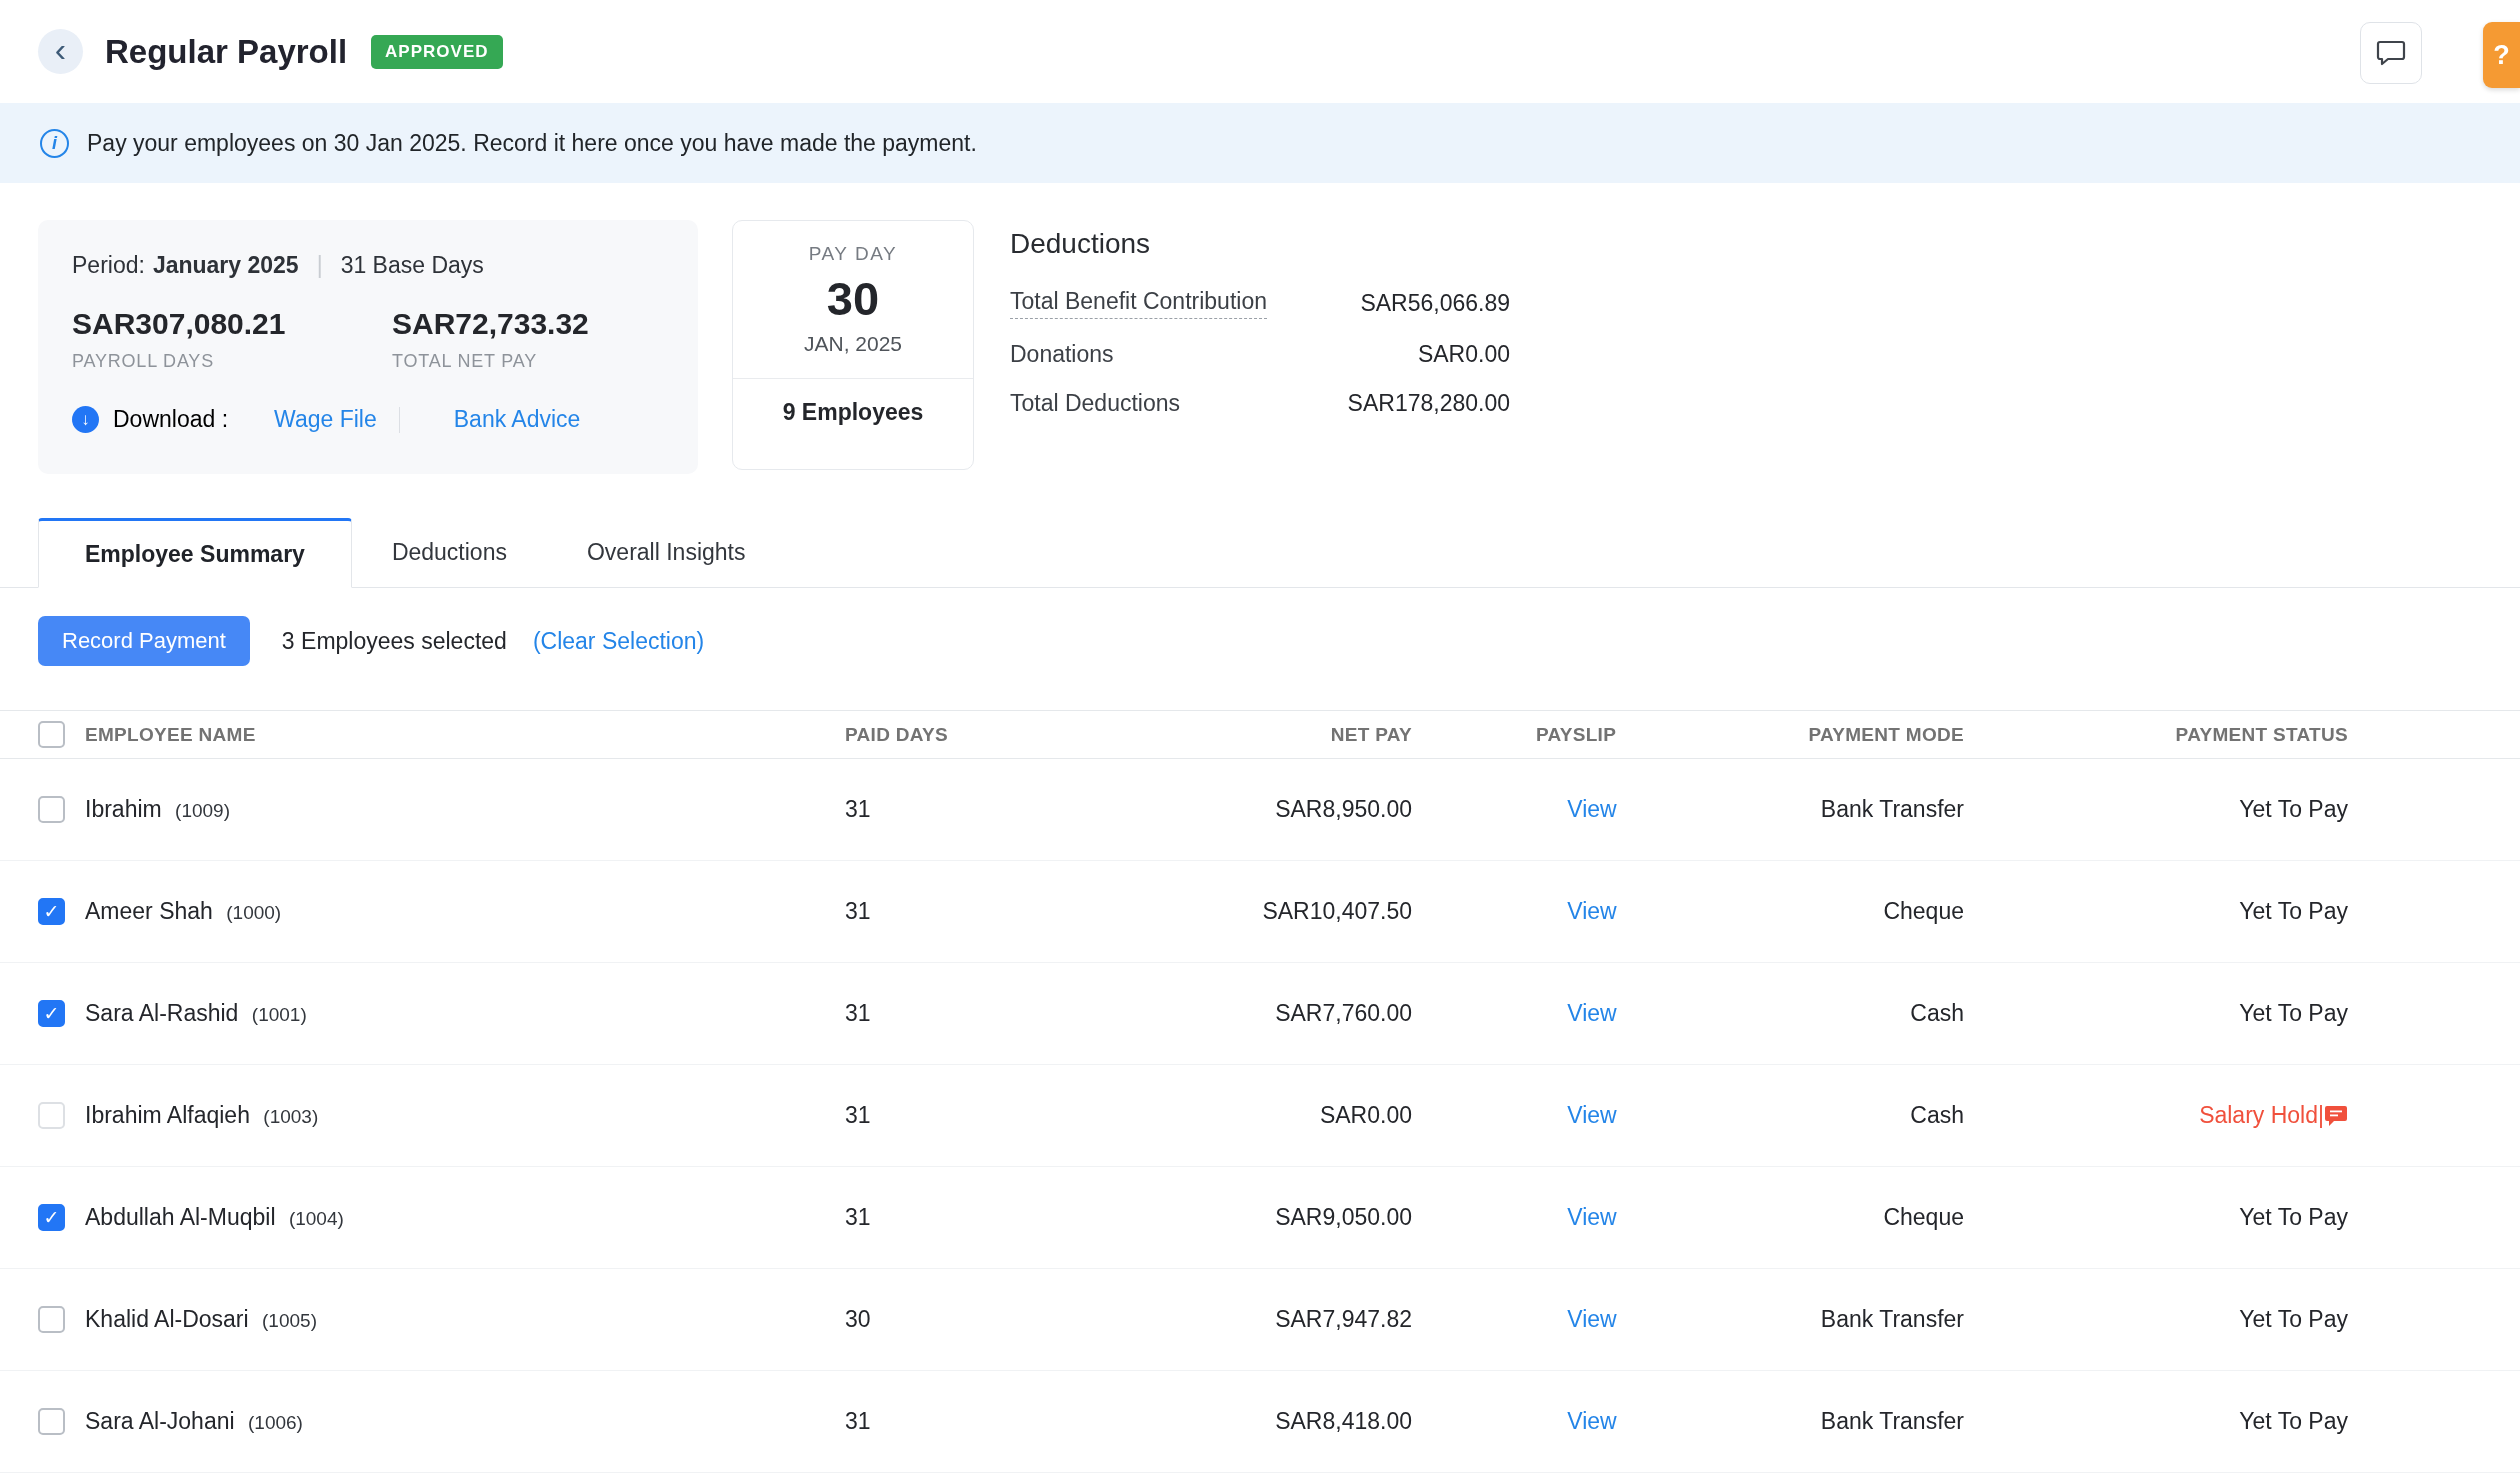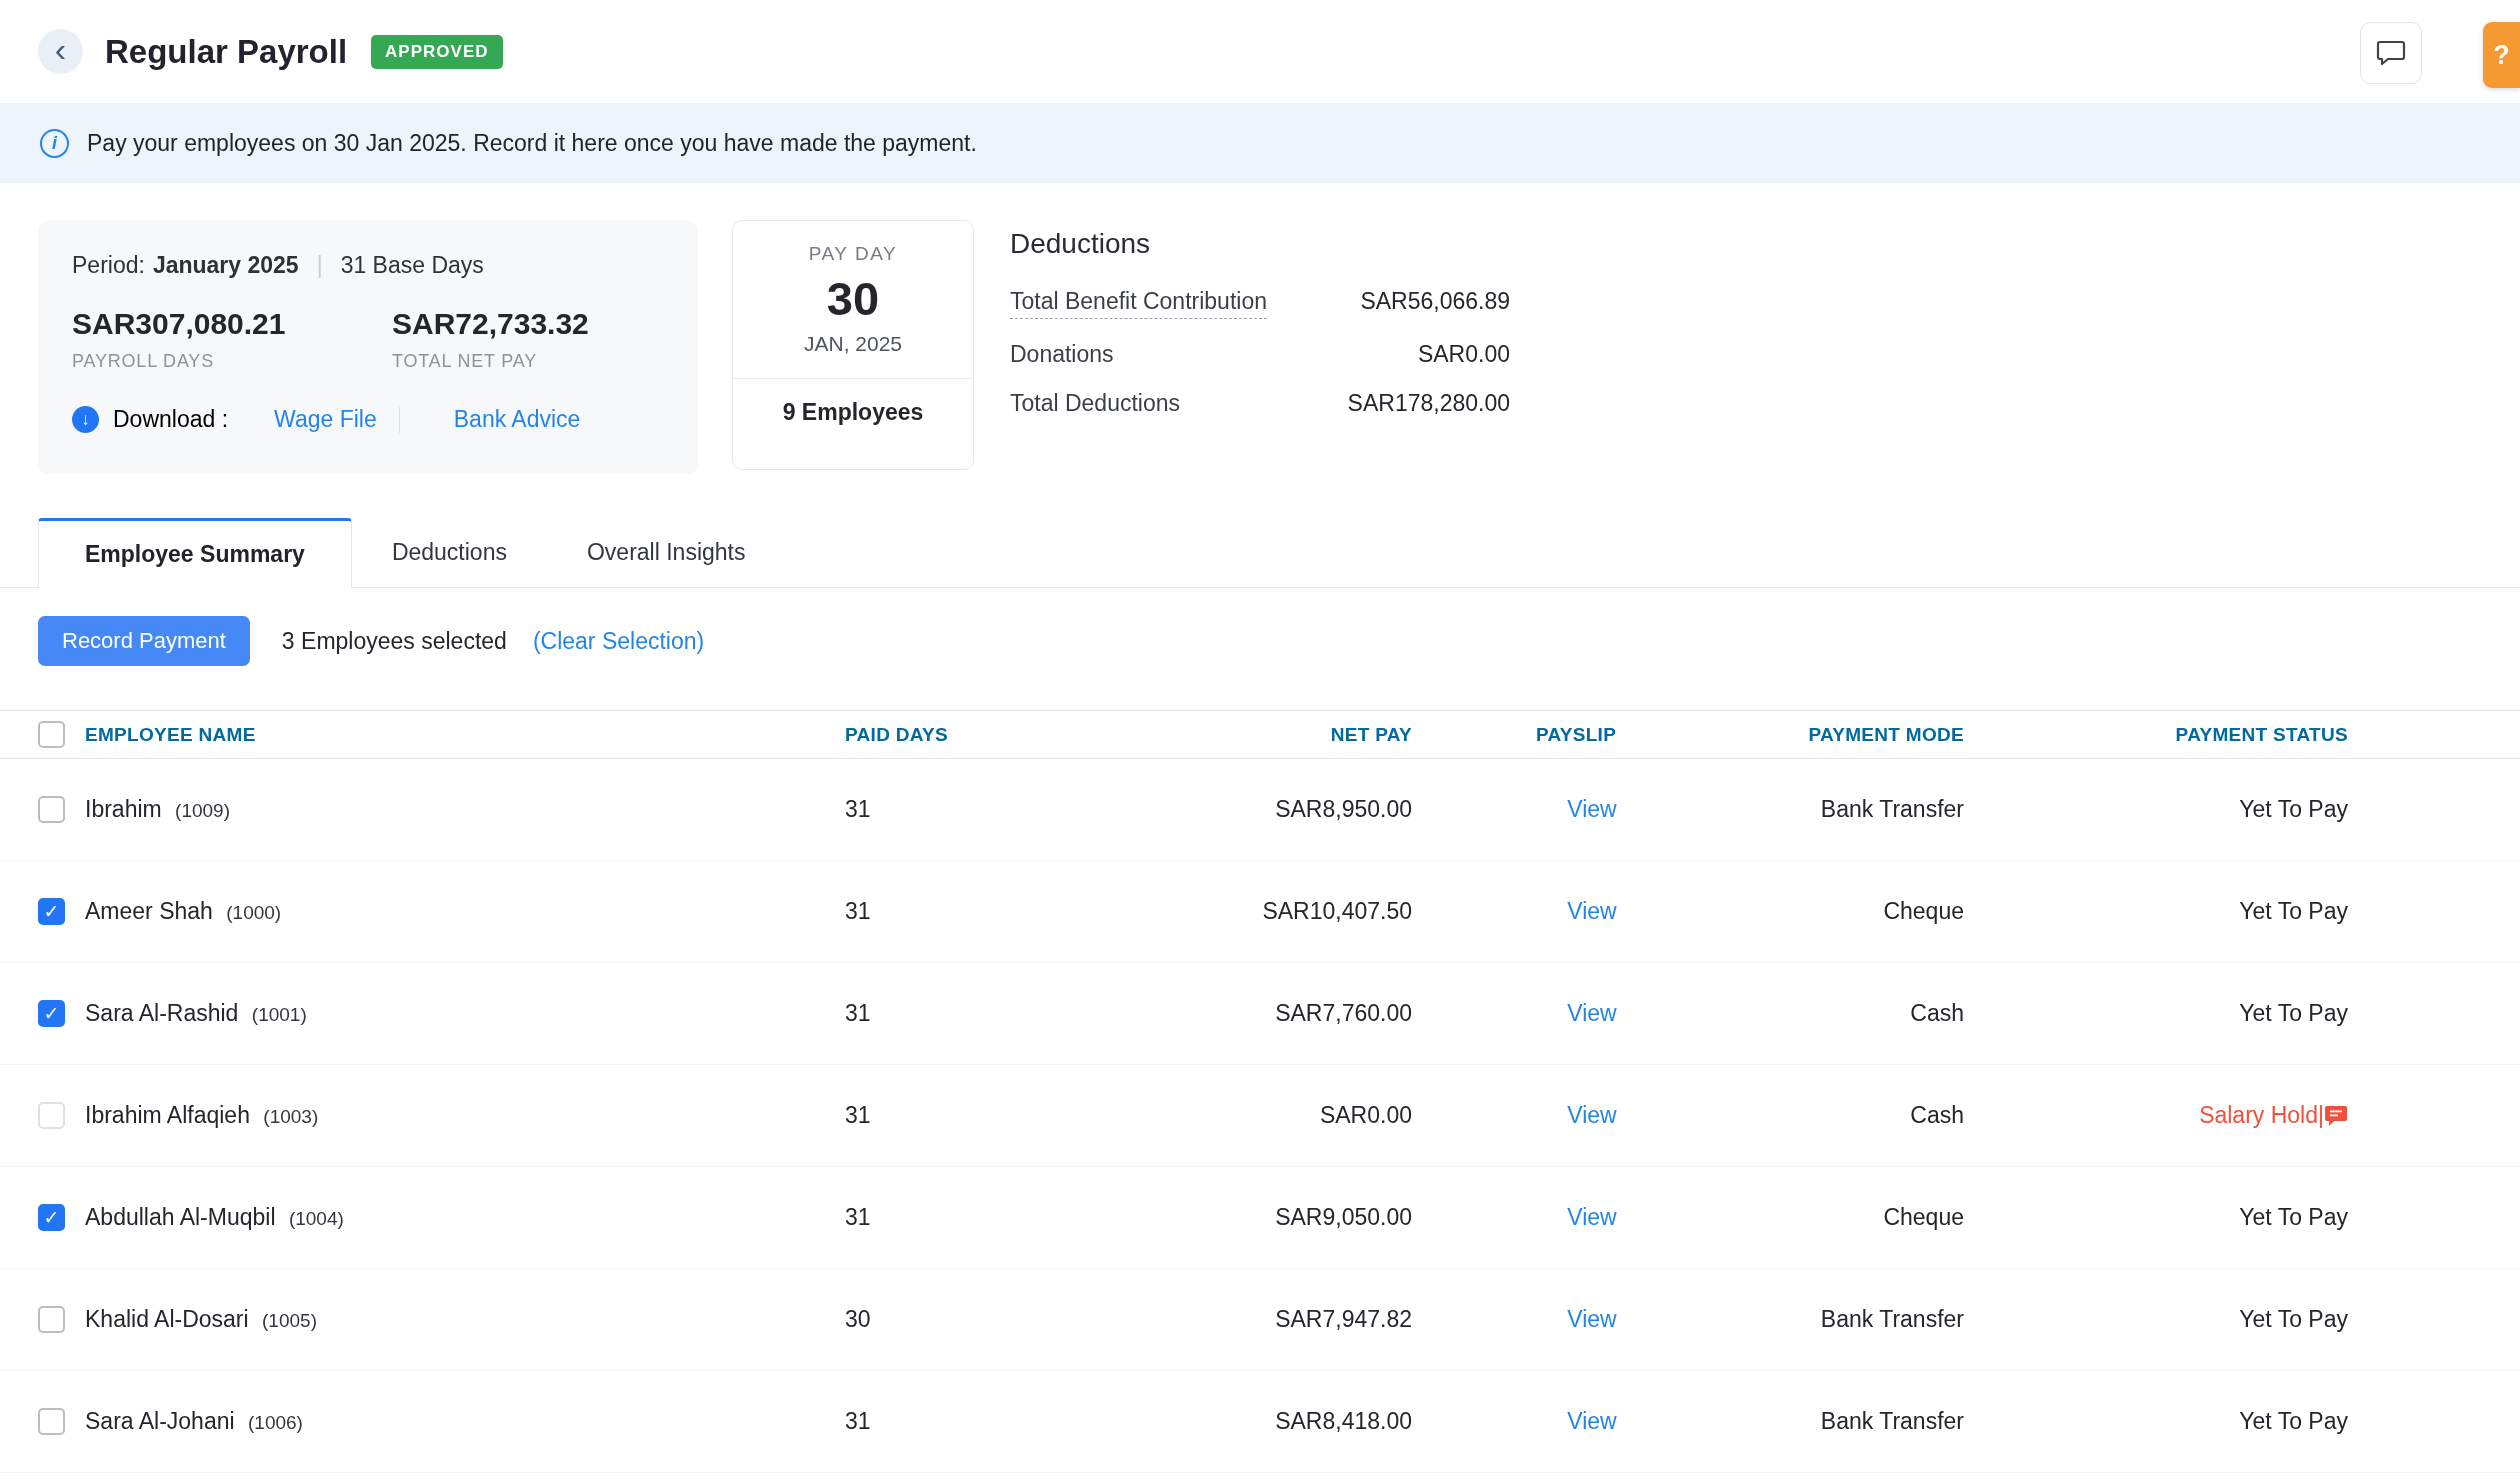--- a/index.html
+++ b/index.html
@@ -43,41 +43,41 @@
 
   .payday-card { width:242px; height:250px; border:1px solid #e6e9ed; border-radius:10px; margin-left:34px; text-align:center; padding-top:22px; background:#fff; }
   .payday-label { font-size:19px; color:#767b82; letter-spacing:1.5px; }
   .payday-day { font-size:47px; font-weight:600; color:#24262b; margin-top:6px; }
   .payday-monthyear { font-size:21px; color:#4f545a; margin-top:6px; }
   .payday-div { border-top:1px solid #e9ebee; margin-top:22px; }
   .payday-emp { font-size:23px; font-weight:600; color:#24262b; padding:20px 0; }
 
   .deductions { margin-left:36px; width:500px; padding-top:8px; }
   .deductions-title { font-size:28px; font-weight:500; color:#292c31; margin-bottom:28px; }
-  .ded-row { display:flex; justify-content:space-between; align-items:flex-start; margin-bottom:22px; font-size:23px; }
+  .ded-row { display:flex; justify-content:space-between; align-items:center; margin-bottom:22px; font-size:23px; }
   .ded-label { color:#3c4046; }
   .ded-label.dashed { border-bottom:1px dashed #9aa0a7; padding-bottom:3px; cursor:help; }
   .ded-value { color:#24262b; }
 
   
   .tabs { margin-top:44px; border-bottom:1px solid #e3e6ea; display:flex; align-items:flex-end; padding-left:38px; height:70px; }
   .tab { height:70px; display:flex; align-items:center; font-size:23px; cursor:pointer; }
   .tab.active { background:#fff; border:1px solid #e3e6ea; border-bottom:1px solid #fff; border-top:3px solid var(--accent,#2276f5); border-radius:4px 4px 0 0; margin-bottom:-1px; padding:0 46px; font-weight:600; color:#202329; }
   .tab.inactive { padding:0 40px; color:#33373d; }
 
   
   .actions { display:flex; align-items:center; margin-top:28px; padding-left:38px; }
   .record-btn { background:#4688f6; border:none; border-radius:7px; color:#fff; font-size:22px; font-family:inherit; padding:0 24px; height:50px; cursor:pointer; }
   .selected-text { font-size:23px; color:#24262b; margin-left:32px; }
   .clear-link { font-size:23px; margin-left:26px; }
 
   
   .table { margin-top:44px; }
   .tgrid { display:grid; grid-template-columns:47px 760px 300px 267px 328px 224px 384px; padding:0 172px 0 38px; align-items:center; }
-  .thead { height:49px; border-top:1px solid #e5e8eb; border-bottom:1px solid #e5e8eb; font-size:19px; font-weight:700; color:#0369a1; letter-spacing:0.3px; }
+  .thead { height:49px; border-top:1px solid #e5e8eb; border-bottom:1px solid #e5e8eb; font-size:19px; font-weight:700; color:#737373; letter-spacing:0.3px; }
   .trow { height:102px; border-bottom:1px solid #f0f2f4; font-size:23px; }
   .c-left { text-align:left; }
   .c-right { text-align:right; }
   .c-center { text-align:center; }
 
   .cb { width:27px; height:27px; border:2px solid #b9bec5; border-radius:5px; background:#fff; cursor:pointer; display:flex; align-items:center; justify-content:center; }
   .cb.checked { background:var(--accent,#2276f5); border-color:var(--accent,#2276f5); color:#fff; font-size:19px; font-weight:700; }
   .cb.muted { border-color:#dde0e4; }
 
   .emp-name { color:#24262b; }

